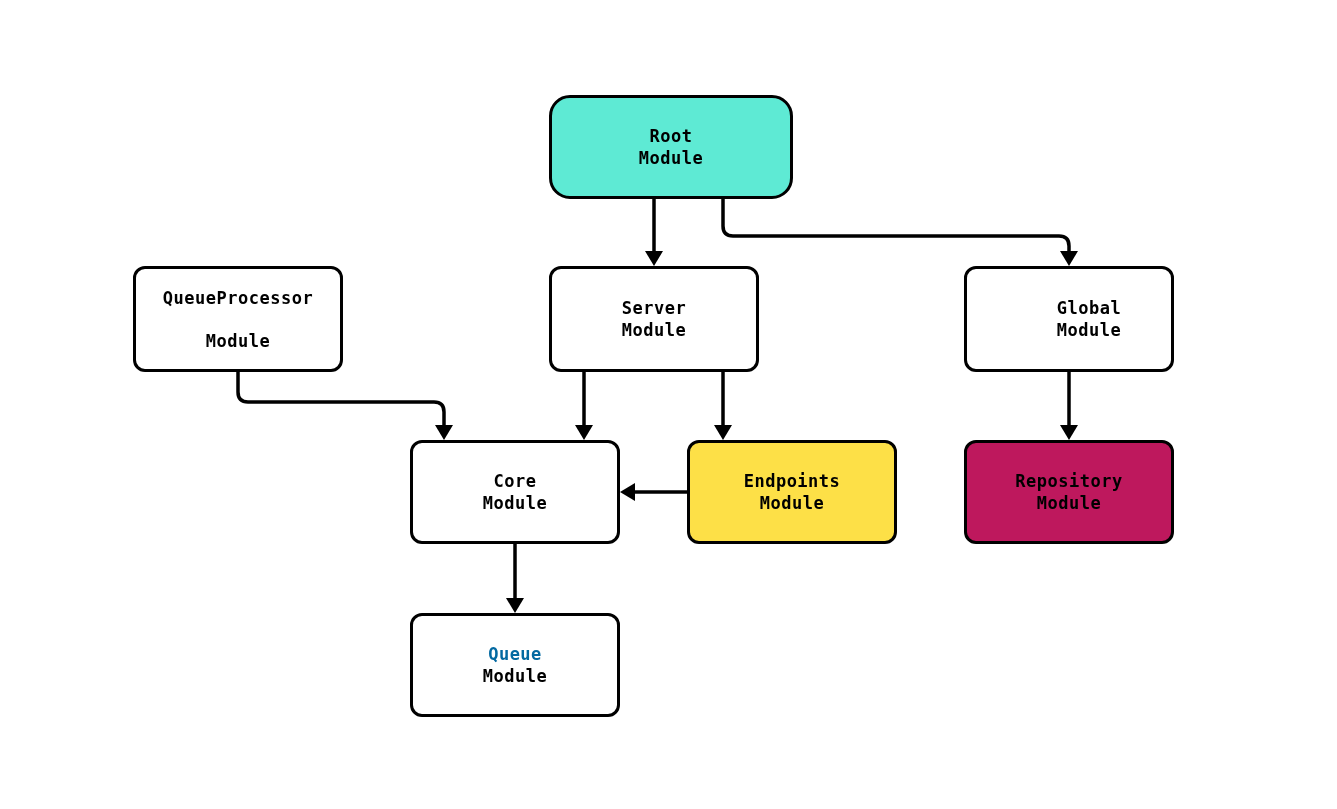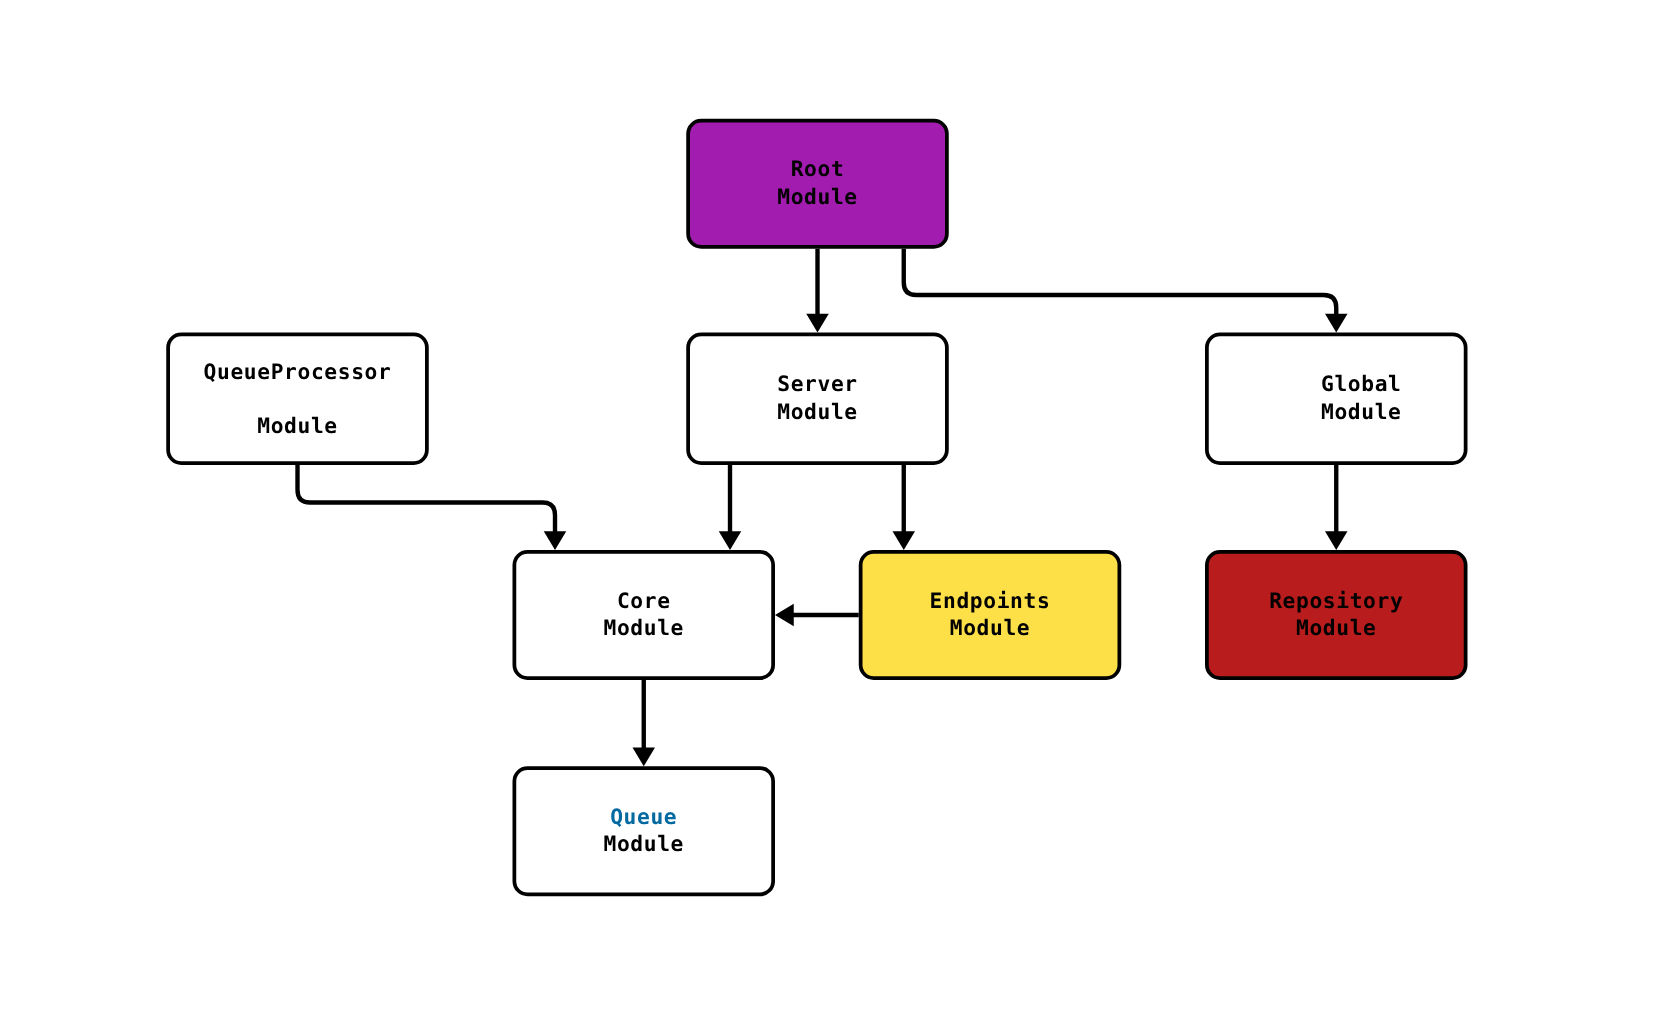--- a/index.html
+++ b/index.html
@@ -79,21 +79,21 @@
       <g>
         <path d="M 687 492 L 634 492" fill="none" stroke="#000000" stroke-width="3.5" stroke-linecap="butt"></path>
         <polygon points="635,483 635,501 620,492" fill="#000000"></polygon>
       </g>
       <g>
         <path d="M 515 544 L 515 599" fill="none" stroke="#000000" stroke-width="3.5" stroke-linecap="butt"></path>
         <polygon points="506,598 524,598 515,613" fill="#000000"></polygon>
       </g>
     </svg>
   <div id="node-layer">
-      <div class="node" style="left: 549px; top: 95px; width: 210px; height: 104px; border-color: rgb(0, 0, 0); background: #a21caf;">
+      <div class="node" style="left: 549px; top: 95px; width: 244px; height: 104px; border-color: rgb(0, 0, 0); background: #5eead4; border-radius: 21px;">
         <div class="node-label" style="color: rgb(0, 0, 0);">Root</div>
         <div class="node-label" style="color: rgb(0, 0, 0);">Module</div>
       </div>
       <div class="node" style="left: 133px; top: 266px; width: 210px; height: 106px; border-color: rgb(0, 0, 0); background: rgb(255, 255, 255); gap: 21px;">
         <div class="node-label" style="color: rgb(0, 0, 0);">QueueProcessor</div>
         <div class="node-label" style="color: rgb(0, 0, 0);">Module</div>
       </div>
       <div class="node" style="left: 549px; top: 266px; width: 210px; height: 106px; border-color: rgb(0, 0, 0); background: rgb(255, 255, 255);">
         <div class="node-label" style="color: rgb(0, 0, 0);">Server</div>
         <div class="node-label" style="color: rgb(0, 0, 0);">Module</div>
@@ -103,21 +103,21 @@
         <div class="node-label" style="color: rgb(0, 0, 0);">Module</div>
       </div>
       <div class="node" style="left: 410px; top: 440px; width: 210px; height: 104px; border-color: rgb(0, 0, 0); background: rgb(255, 255, 255);">
         <div class="node-label" style="color: rgb(0, 0, 0);">Core</div>
         <div class="node-label" style="color: rgb(0, 0, 0);">Module</div>
       </div>
       <div class="node" style="left: 687px; top: 440px; width: 210px; height: 104px; border-color: rgb(0, 0, 0); background: #fde047;">
         <div class="node-label" style="color: rgb(0, 0, 0);">Endpoints</div>
         <div class="node-label" style="color: rgb(0, 0, 0);">Module</div>
       </div>
-      <div class="node" style="left: 964px; top: 440px; width: 210px; height: 104px; border-color: rgb(0, 0, 0); background: #b91c1c;">
+      <div class="node" style="left: 964px; top: 440px; width: 210px; height: 104px; border-color: rgb(0, 0, 0); background: #be185d;">
         <div class="node-label" style="color: rgb(0, 0, 0);">Repository</div>
         <div class="node-label" style="color: rgb(0, 0, 0);">Module</div>
       </div>
       <div class="node" style="left: 410px; top: 613px; width: 210px; height: 104px; border-color: rgb(0, 0, 0); background: rgb(255, 255, 255);">
         <div class="node-label" style="color: #0369a1;">Queue</div>
         <div class="node-label" style="color: rgb(0, 0, 0);">Module</div>
       </div>
     </div>
 </div>
 

